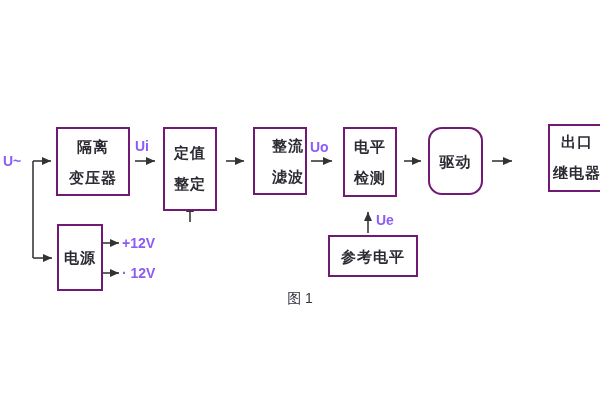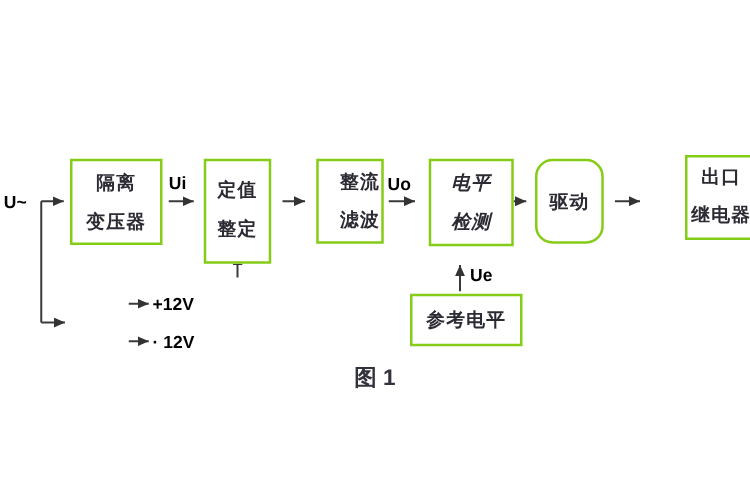--- a/index.html
+++ b/index.html
@@ -7,48 +7,48 @@
     position:relative;
     width:600px;height:400px;
     background:#ffffff;
     font-family:"Liberation Sans","DejaVu Sans",sans-serif;
     overflow:hidden;
   }
   .connectors{position:absolute;left:0;top:0;width:600px;height:400px;}
   .block{
     position:absolute;
     box-sizing:border-box;
-    border:2px solid #84cc16;
+    border:2px solid #701a75;
     background:#ffffff;
     display:flex;flex-direction:column;
     justify-content:center;align-items:center;
     row-gap:16px;
     font-size:15px;font-weight:600;
     color:#2b2b33;line-height:1;
     letter-spacing:1px;
   }
   .block span{white-space:nowrap;}
   .sig{
     position:absolute;
     font-size:14px;font-weight:700;
-    color:#000000;line-height:1;
+    color:#8b5cf6;line-height:1;
     white-space:nowrap;
   }
   .caption{
     position:absolute;
     left:260px;top:290px;width:80px;
     text-align:center;
-    font-size:18px;font-weight:700;
+    font-size:14px;font-weight:400;
     color:#32323e;
   }
   
   #b-isolation  {left:56px; top:127px;width:74px;height:69px;}
   #b-setting    {left:163px;top:127px;width:54px;height:84px;font-family:Liberation Serif, serif;}
   #b-rectifier  {left:253px;top:127px;width:54px;height:68px;padding-left:16px;}
-  #b-level      {left:343px;top:127px;width:68px;height:70px;font-style:italic;}
+  #b-level      {left:343px;top:127px;width:54px;height:70px;}
   #b-drive      {left:428px;top:127px;width:55px;height:68px;border-radius:14px;}
   #b-relay      {left:548px;top:124px;width:58px;height:68px;font-family:Liberation Serif, serif;}
   #b-power      {left:57px; top:224px;width:46px;height:67px;}
   #b-multiplier {left:163px;top:223px;width:55px;height:69px;}
   #b-reference  {left:328px;top:235px;width:90px;height:42px;row-gap:0;}
   
   #l-input {left:3px;  top:154px;}
   #l-ui    {left:135px;top:139px;}
   #l-uo    {left:310px;top:140px;}
   #l-ue    {left:376px;top:213px;}
@@ -101,20 +101,23 @@
     <span>检测</span>
   </div>
   <div class="block" id="b-drive">
     <span>驱动</span>
   </div>
   <div class="block" id="b-relay">
     <span>出口</span>
     <span>继电器</span>
   </div>
 
+  <div class="block" id="b-power">
+    <span>电源</span>
+  </div>
   <div class="block" id="b-reference">
     <span>参考电平</span>
   </div>
 
   <span class="sig" id="l-input">U~</span>
   <span class="sig" id="l-ui">Ui</span>
   <span class="sig" id="l-uo">Uo</span>
   <span class="sig" id="l-ue">Ue</span>
   <span class="sig" id="l-p12">+12V</span>
   <span class="sig" id="l-m12">· 12V</span>

